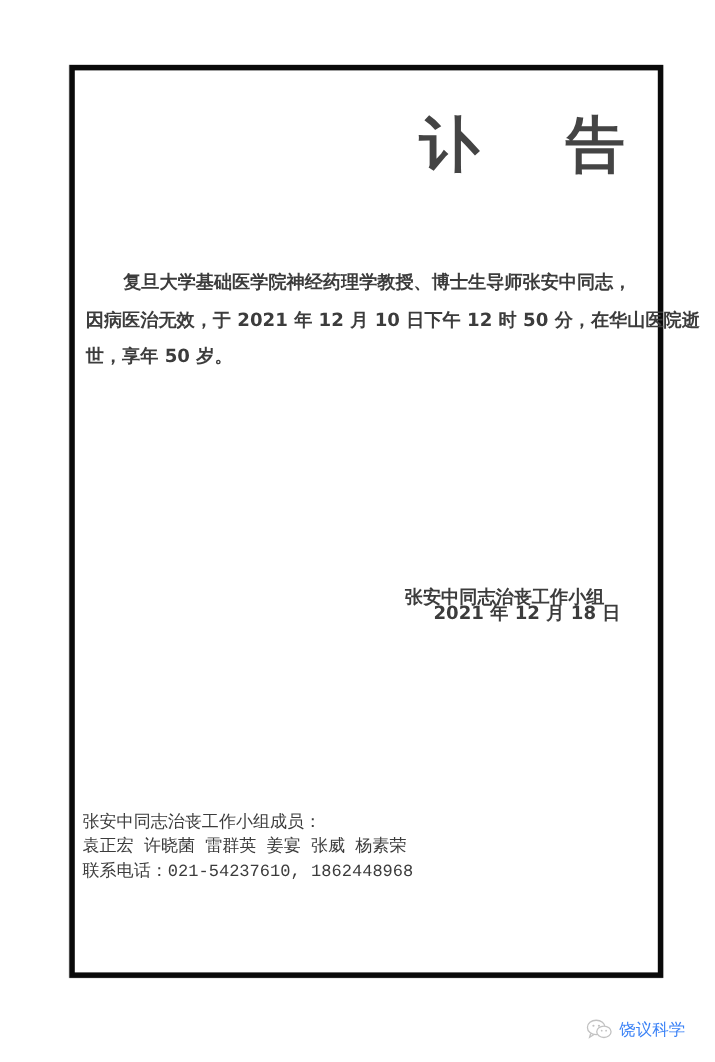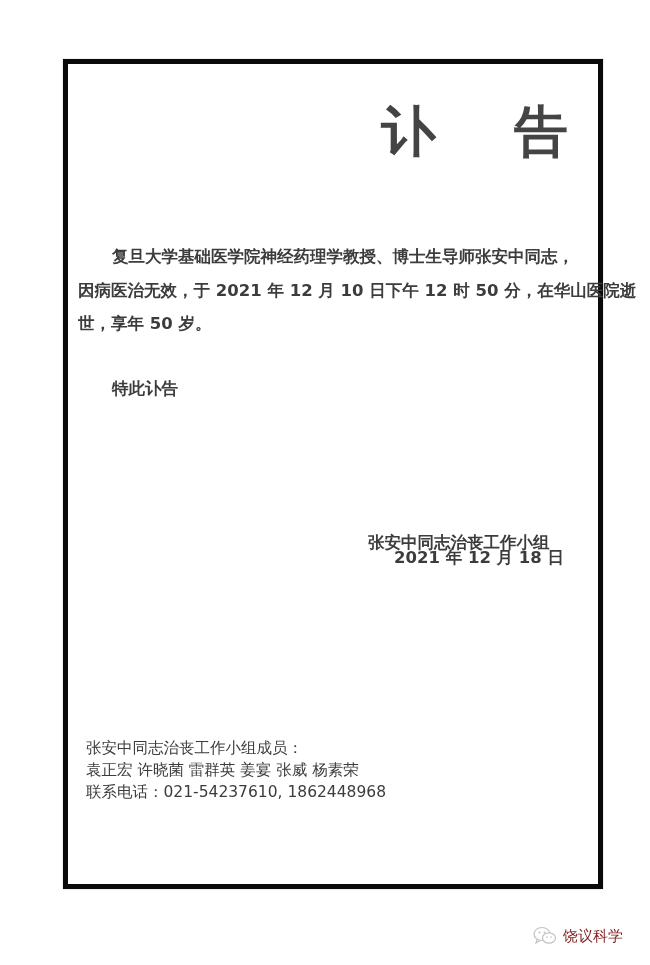--- a/index.html
+++ b/index.html
@@ -65,59 +65,57 @@
     }
     .signature .sig-line {
       display: block;
       position: absolute;
       white-space: nowrap;
     }
     .sig-org { left: 300px; top: 462px; }
     .sig-date { left: 326px; top: 477px; }
     .members {
       position: absolute;
-      left: 18px;
+      left: 7px;
       top: 673px;
       font-size: 15.5px;
       font-weight: normal;
       color: #3c3c3c;
       line-height: 22px;
       white-space: nowrap;
+      font-family: Liberation Mono, monospace;
     }
     .members .mline { display: block; }
     .watermark {
       position: absolute;
       left: 533px;
       top: 925px;
       height: 22px;
       display: flex;
       align-items: center;
       gap: 6px;
-      color: #7f1d1d;
+      color: #3b82f6;
       font-size: 15px;
     }
     .watermark svg { display: block; }
   </style>
 </head>
 <body>
 
 <div class="notice-frame">
 
   <div class="title">讣 告</div>
 
   <div class="para para-1">
     <span class="line indent">复旦大学基础医学院神经药理学教授、博士生导师张安中同志，</span>
     <span class="line">因病医治无效，于 2021 年 12 月 10 日下午 12 时 50 分，在华山医院逝</span>
     <span class="line">世，享年 50 岁。</span>
   </div>
 
 
-  <div class="para closing">
-    <span class="line indent">特此讣告</span>
-  </div>
 
   <div class="signature">
     <span class="sig-line sig-org">张安中同志治丧工作小组</span>
     <span class="sig-line sig-date">2021 年 12 月 18 日</span>
   </div>
 
   <div class="members">
     <span class="mline">张安中同志治丧工作小组成员：</span>
     <span class="mline">袁正宏 许晓菌 雷群英 姜宴 张威 杨素荣</span>
     <span class="mline">联系电话：021-54237610, 1862448968</span>

